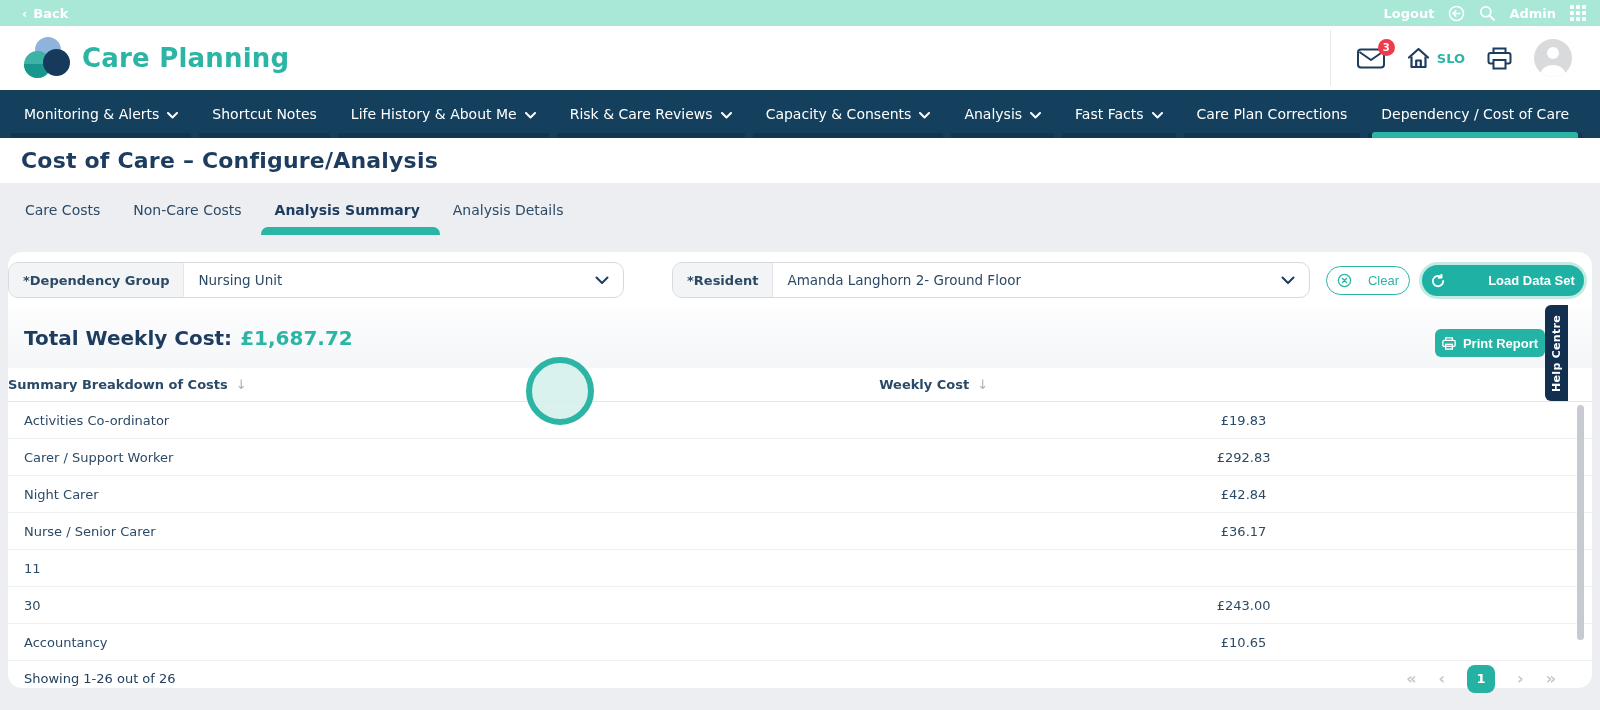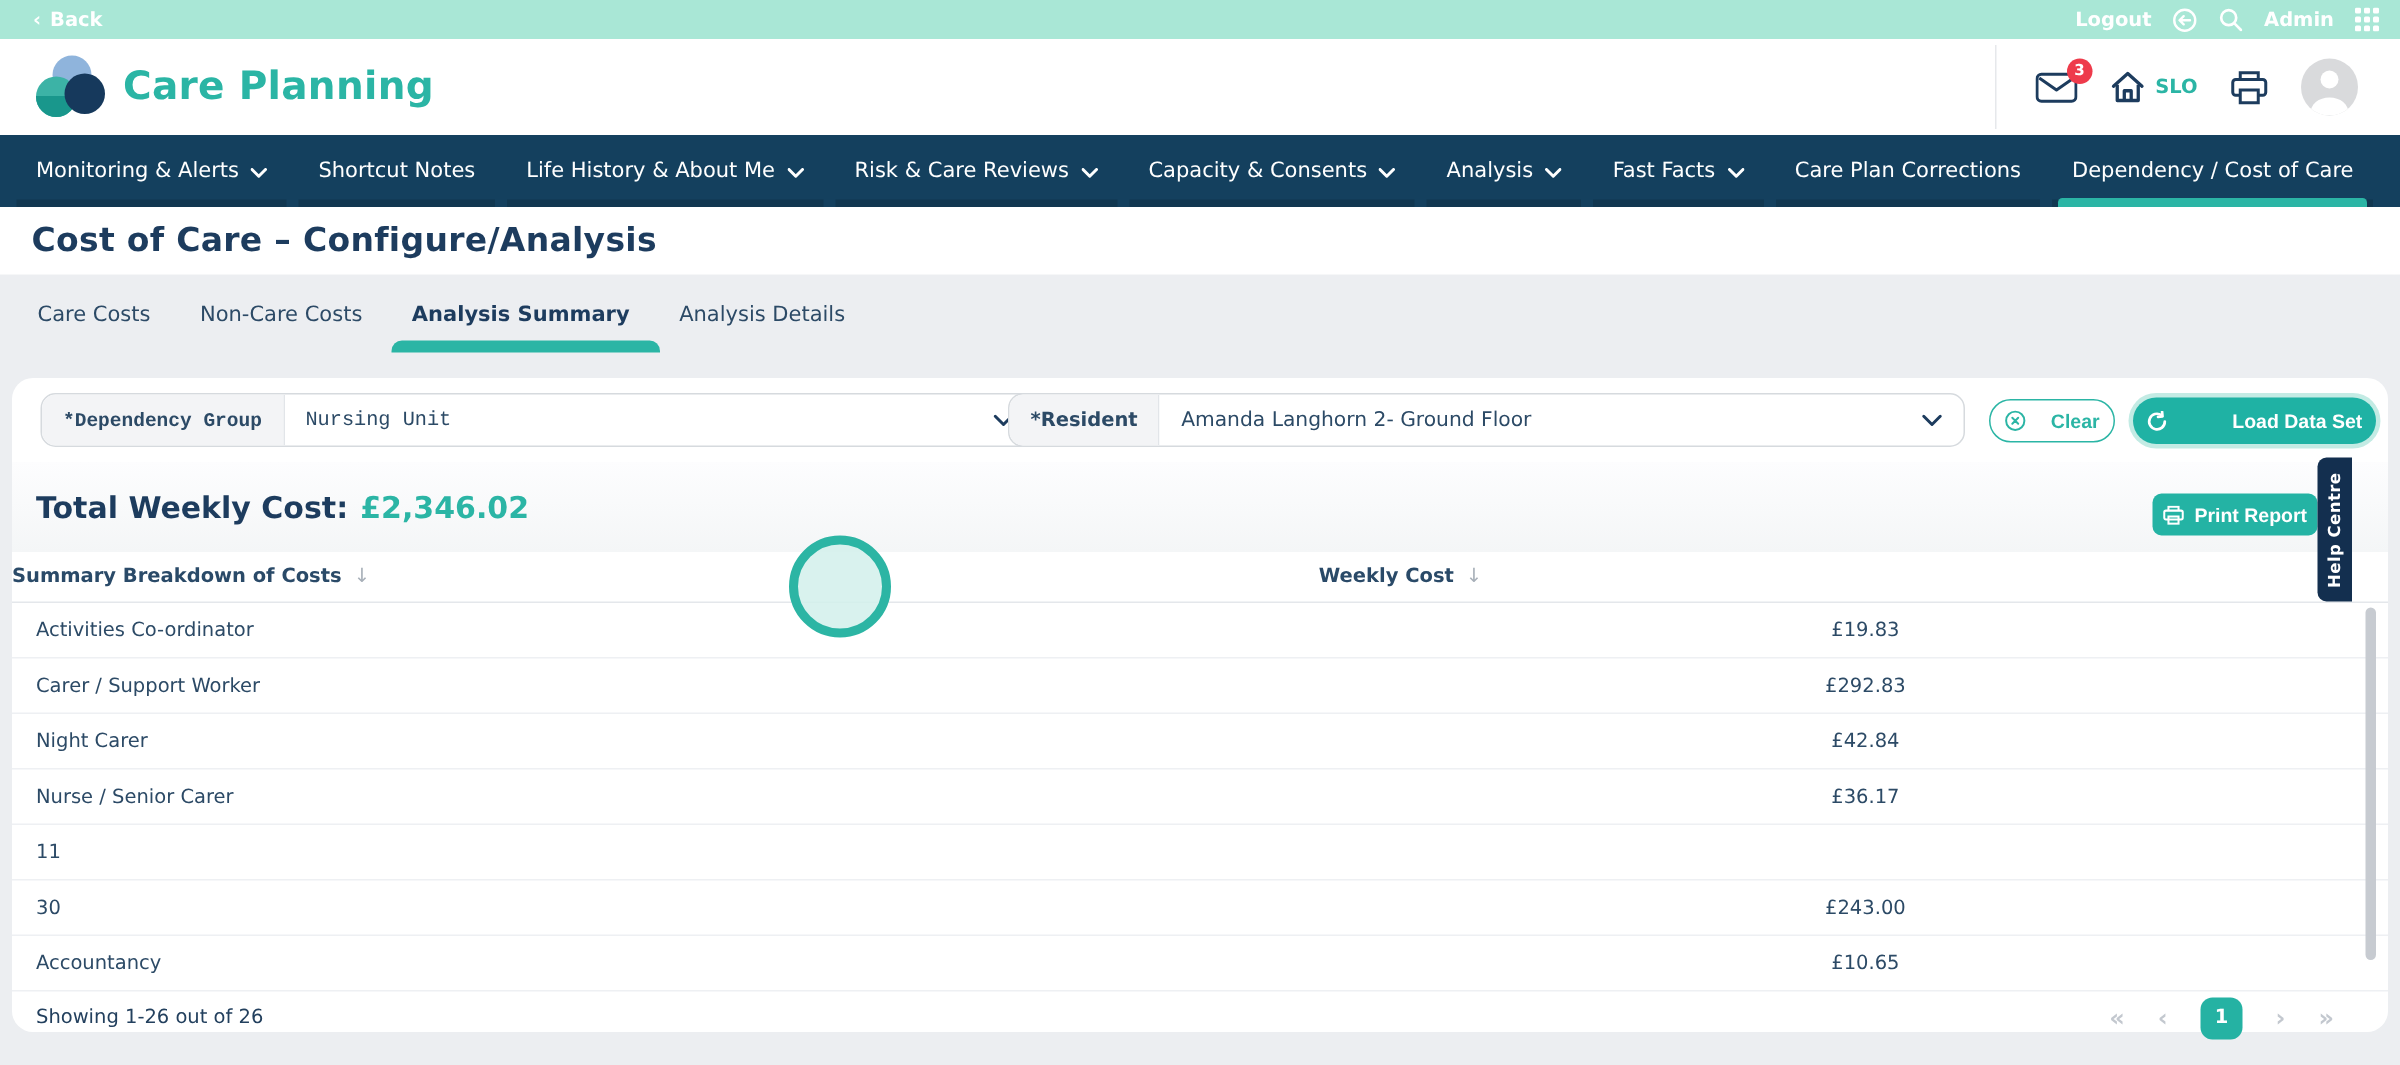--- a/index.html
+++ b/index.html
@@ -69,27 +69,27 @@
         border-radius:14px;}
 
   .filter-row{position:relative;height:56px;}
   .field{position:absolute;height:36px;border:1px solid #d6dade;border-radius:10px;background:#fff;
          display:flex;align-items:center;overflow:hidden;cursor:pointer;}
   .field .flabel{height:100%;display:flex;align-items:center;background:#f3f4f6;
          border-right:1px solid #e2e5e9;padding:0 14px;font-size:13px;font-weight:bold;color:#2c4a66;
          white-space:nowrap;border-radius:9px 0 0 9px;}
   .field .fvalue{padding:0 14px;font-size:13.5px;color:#2c4a66;flex:1;white-space:nowrap;}
   .field .fchev{margin-right:14px;color:#1d3c5e;}
-  .f-dep{left:19px;top:10px;width:664px;font-family:Liberation Mono, monospace;}
+  .f-dep{left:0;top:10px;width:616px;}
   .f-res{left:664px;top:10px;width:638px;}
 
   .btn{display:flex;align-items:center;justify-content:center;gap:7px;cursor:pointer;
        font-size:13px;white-space:nowrap;}
   .btn-clear{position:absolute;left:1318px;top:14px;width:84px;height:29px;background:#fff;
-       border:1px solid var(--teal);border-radius:15px;color:var(--teal);font-weight:700;gap:16px;}
+       border:1px solid var(--teal);border-radius:15px;color:var(--teal);font-weight:400;gap:16px;}
   .btn-load{position:absolute;left:1414px;top:13px;width:162px;height:31px;background:var(--teal-btn);
        border:none;border-radius:16px;color:#fff;font-weight:bold;
        box-shadow:0 0 0 3px #c3ebe4;gap:43px;}
 
   .total-band{position:relative;height:60px;display:flex;align-items:center;
        padding:0 16px;background:linear-gradient(#fdfdfe,#f4f6f7);}
   .total-label{font-size:20px;font-weight:bold;color:#1d3c5e;}
   .total-value{font-size:20px;font-weight:bold;color:var(--teal);margin-left:8px;}
   .btn-print{position:absolute;right:47px;top:21px;width:110px;height:28px;background:#24b3a4;
        border:none;border-radius:6px;color:#fff;font-weight:bold;font-size:13px;}
@@ -302,21 +302,21 @@
             <path d="M12.2 7A5.2 5.2 0 1 1 10 2.8" fill="none" stroke="#fff" stroke-width="1.8" stroke-linecap="round"></path>
             <path d="M10.4 0.6l.3 3-3 .3" fill="none" stroke="#fff" stroke-width="1.8" stroke-linecap="round" stroke-linejoin="round"></path>
           </svg>
       </span>
       <span>Load Data Set</span>
     </button>
   </div>
 
   <div class="total-band">
     <span class="total-label">Total Weekly Cost:</span>
-    <span class="total-value">£2,346.02</span>
+    <span class="total-value">£1,687.72</span>
     <button class="btn btn-print">
       <span>
         <svg width="14" height="13" viewBox="0 0 25 23">
             <path d="M6.5 6V1.5h12V6" fill="none" stroke="#fff" stroke-width="2.4"></path>
             <rect x="1.5" y="6" width="22" height="10.5" rx="2" fill="none" stroke="#fff" stroke-width="2.4"></rect>
             <rect x="6.5" y="13" width="12" height="8.5" fill="none" stroke="#fff" stroke-width="2.4"></rect>
           </svg>
       </span>
       <span>Print Report</span>
     </button>

